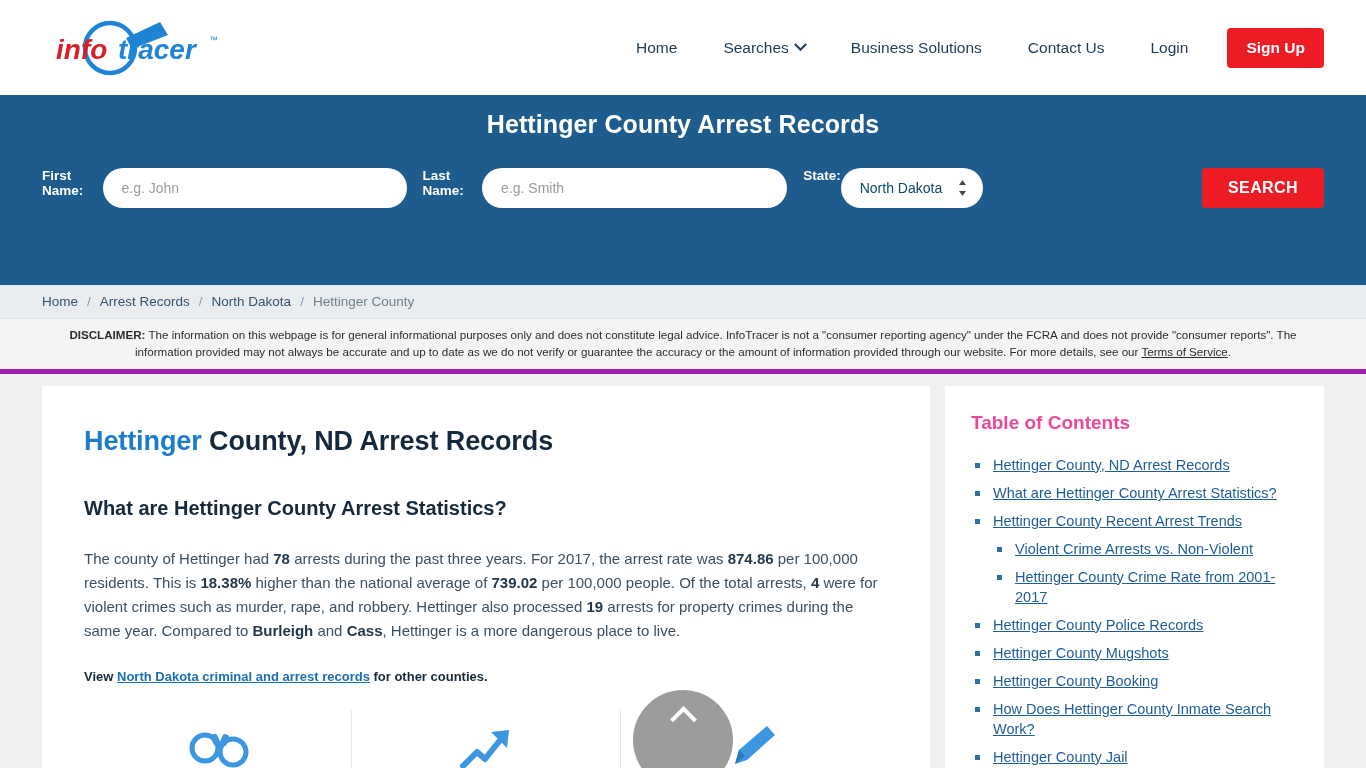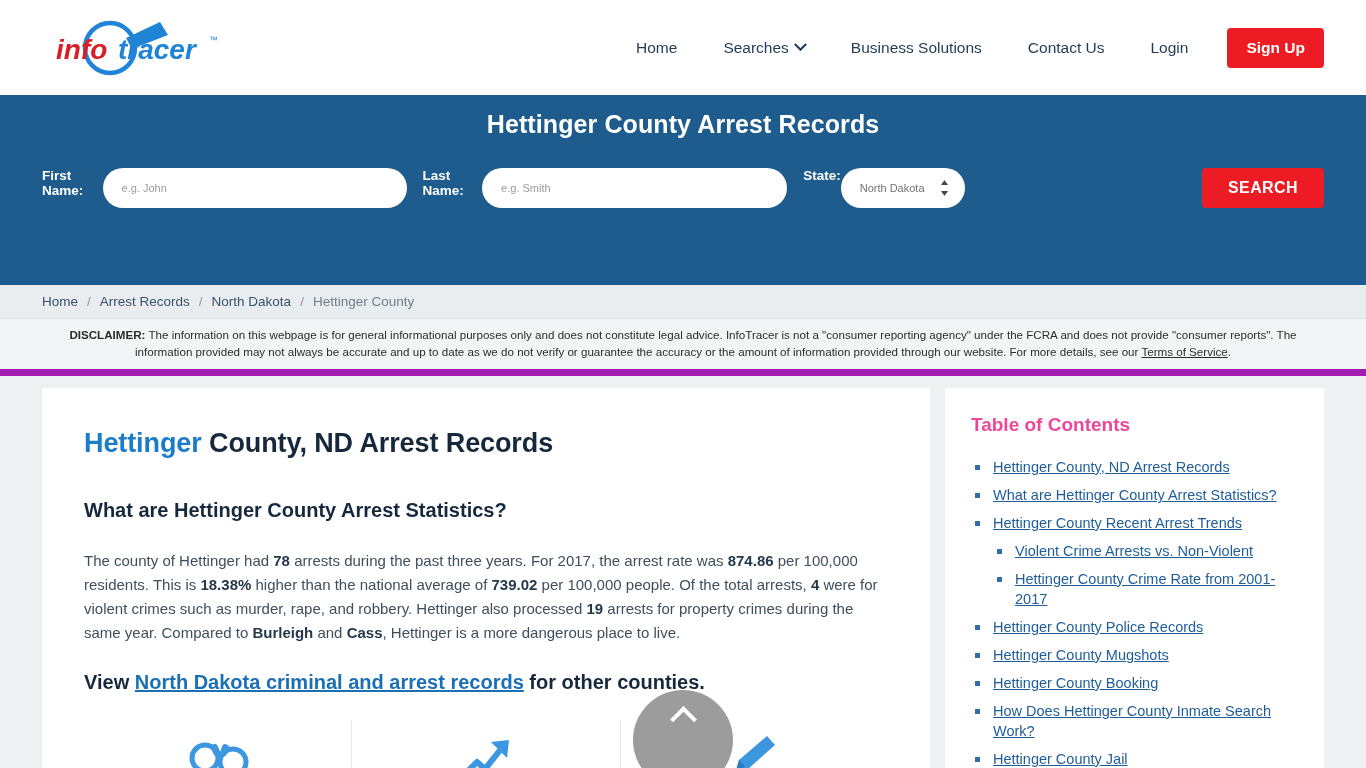--- a/index.html
+++ b/index.html
@@ -100,22 +100,22 @@
     font-size: 13.5px;
     font-weight: bold;
     margin-bottom: 10px;
   }
   .field input, .field select {
     height: 40px;
     border-radius: 21px;
     border: none;
     outline: none;
     padding: 0 19px;
-    font-size: 11px;
-    color: #737373;
+    font-size: 14px;
+    color: #0c4a6e;
     font-family: "Liberation Sans", sans-serif;
     background: #fff;
     width: 100%;
   }
   .field input::placeholder { color: #9b9b9b; }
   .select-wrap { position: relative; }
   .select-wrap select {
     appearance: none;
     -webkit-appearance: none;
     padding-right: 40px;
@@ -159,21 +159,21 @@
     text-decoration: none;
     cursor: pointer;
   }
   .crumbs .sep { color: #8a9aa8; padding: 0 3px; }
   .crumbs .current { color: #6e7f8d; }
 
   
   .disclaimer {
     background: #f3f4f5;
     border-top: 1px solid #e1e4e6;
-    border-bottom: 7px solid #a21caf;
+    border-bottom: 5px solid #a21caf;
     padding: 8px 45px 9px 45px;
     font-size: 11.6px;
     line-height: 16.5px;
     color: #2c2c2c;
     text-align: center;
   }
   .disclaimer b { font-weight: bold; }
   .disclaimer a {
     color: #2c2c2c;
     text-decoration: underline;
@@ -209,21 +209,21 @@
     margin: 0 0 27px 0;
   }
   .body-p {
     font-size: 15px;
     line-height: 24px;
     color: #3d4f5e;
     margin: 0 0 26px 0;
   }
   .body-p b { color: #23384a; font-weight: bold; }
   .view-line {
-    font-size: 20px;
+    font-size: 13px;
     font-weight: bold;
     color: #16293c;
     margin: 0 0 26px 0;
   }
   .view-line a {
     color: #1b6fb5;
     text-decoration: underline;
     cursor: pointer;
     font-weight: bold;
   }

